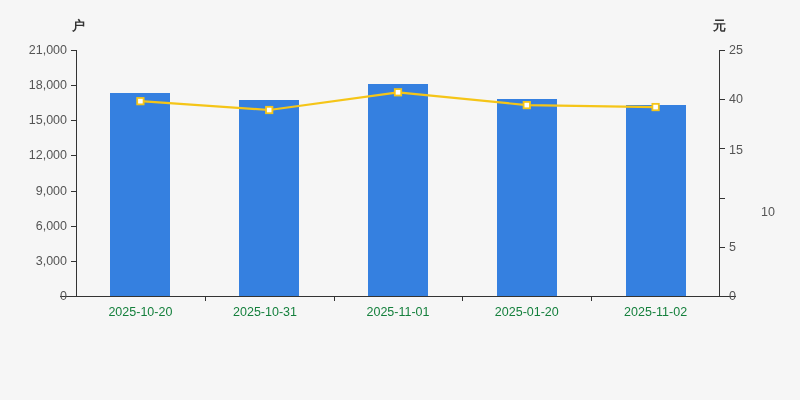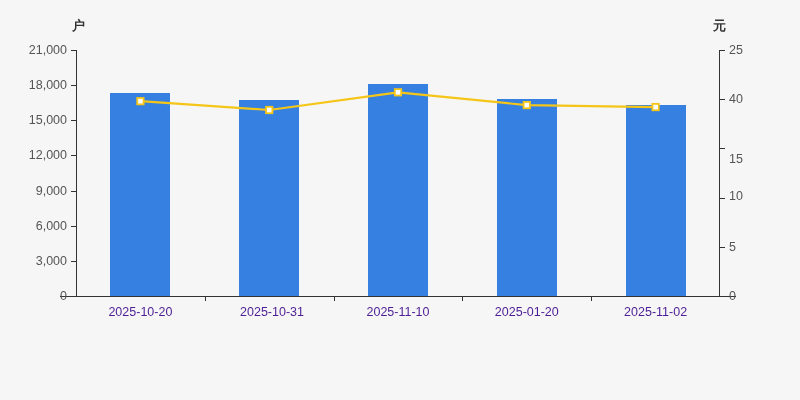--- a/index.html
+++ b/index.html
@@ -89,21 +89,21 @@
     width: 80px;
   }
   .tick-label-right {
     left: 653px;
     text-align: left;
   }
   .tick-label-x {
     position: absolute;
     top: 255px;
     font-size: 12.5px;
-    color: #4c1d95;
+    color: #15803d;
     white-space: nowrap;
     text-align: center;
     transform: translateX(-50%);
   }
 
   
   .bar {
     position: absolute;
     background: #3580e0;
     bottom: 0;
@@ -171,34 +171,34 @@
         <div class="tick-label-left" style="top: 29.1429px;">18,000</div>
         <div class="tick-left" style="top: 0px;"></div>
         <div class="tick-label-left" style="top: -6px;">21,000</div>
       </div>
     <div id="right-ticks-layer">
         <div class="tick-right" style="top: 246px;"></div>
         <div class="tick-label-right" style="top: 240px;">0</div>
         <div class="tick-right" style="top: 196.8px;"></div>
         <div class="tick-label-right" style="top: 190.8px;">5</div>
         <div class="tick-right" style="top: 147.6px;"></div>
-        <div class="tick-label-right" style="top: 140px;">10</div>
+        <div class="tick-label-right" style="top: 156px; margin-left: 32px;">10</div>
         <div class="tick-right" style="top: 98.4px;"></div>
-        <div class="tick-label-right" style="top: 103px;">15</div>
+        <div class="tick-label-right" style="top: 94px;">15</div>
         <div class="tick-right" style="top: 49.2px;"></div>
         <div class="tick-label-right" style="top: 43.2px;">40</div>
         <div class="tick-right" style="top: 0px;"></div>
         <div class="tick-label-right" style="top: -6px; text-align: right;">25</div>
       </div>
     <div id="x-ticks-layer">
         <div class="tick-x" style="left: 128.8px;"></div>
         <div class="tick-x" style="left: 257.6px;"></div>
         <div class="tick-x" style="left: 386.4px;"></div>
         <div class="tick-x" style="left: 515.2px;"></div>
         <div class="tick-label-x" style="left: 64.4px;">2025-10-20</div>
-        <div class="tick-label-x" style="left: 196px;">2025-10-31</div>
-        <div class="tick-label-x" style="left: 322px;">2025-11-10</div>
+        <div class="tick-label-x" style="left: 189px;">2025-10-31</div>
+        <div class="tick-label-x" style="left: 322px;">2025-11-01</div>
         <div class="tick-label-x" style="left: 450.8px;">2025-01-20</div>
         <div class="tick-label-x" style="left: 579.6px;">2025-11-02</div>
       </div>
 
   </div>
 </div>
 
 </body></html>

